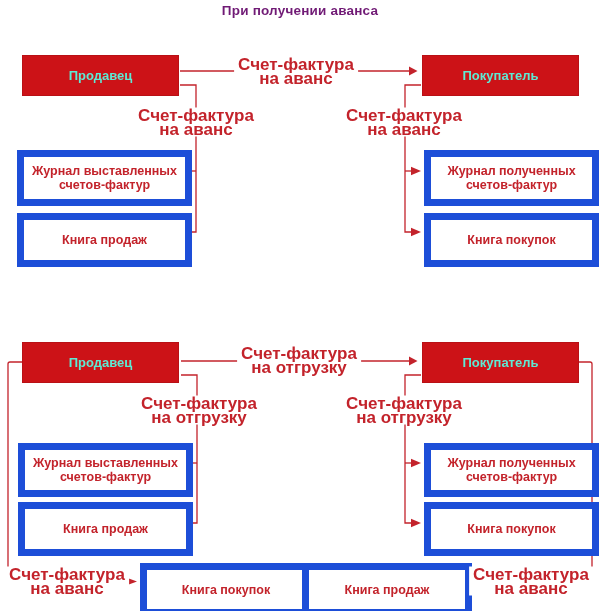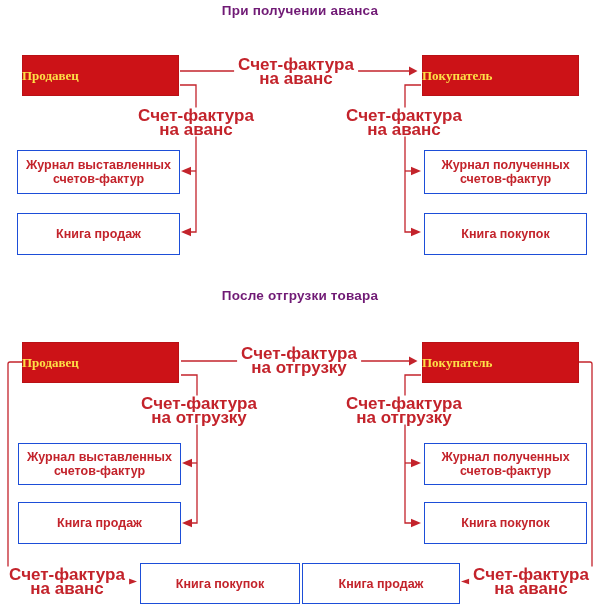--- a/index.html
+++ b/index.html
@@ -5,26 +5,26 @@
   html,body{margin:0;padding:0;background:#fff;}
   #canvas{
     position:relative;width:600px;height:611px;background:#ffffff;overflow:hidden;
     font-family:"Liberation Sans",sans-serif;font-weight:bold;
   }
   .title{
     position:absolute;left:0;width:600px;text-align:center;
     font-size:13.5px;color:#701a75;letter-spacing:0.2px;
   }
   .solidbox{
-    position:absolute;background:#cc1217;color:#fde047;
-    display:flex;align-items:center;
-    font-size:13px;box-shadow:0 0 0 1px #b91015 inset;font-family:Liberation Serif, serif;
+    position:absolute;background:#cc1217;color:#5eead4;
+    display:flex;align-items:center;justify-content:center;
+    font-size:13px;box-shadow:0 0 0 1px #b91015 inset;
   }
   .outlinebox{
-    position:absolute;background:#ffffff;border:1px solid #1d4ed8;color:#c3232b;
+    position:absolute;background:#ffffff;border:7px solid #1d4ed8;color:#c3232b;
     display:flex;align-items:center;justify-content:center;text-align:center;
     font-size:12.5px;line-height:14px;
   }
   .lbl{
     position:absolute;transform:translate(-50%,-50%);
     background:#ffffff;color:#c3232b;text-align:center;
     font-size:17px;line-height:13.5px;padding:1px 4px;white-space:nowrap;
   }
   .lbl span{display:block;}
   svg.wires{position:absolute;left:0;top:0;z-index:0;}
@@ -114,21 +114,20 @@
   <div class="outlinebox" style="left:424px;top:150px;width:161px;height:42px;">
     <div>
       <span style="display:block">Журнал полученных</span>
       <span style="display:block">счетов-фактур</span>
     </div>
   </div>
   <div class="outlinebox" style="left:424px;top:213px;width:161px;height:40px;">
     <span>Книга покупок</span>
   </div>
 
-  <div class="title" style="top:288px;">После отгрузки товара</div>
 
   <div class="solidbox" style="left:22px;top:342px;width:157px;height:41px;">
     <span>Продавец</span>
   </div>
   <div class="solidbox" style="left:422px;top:342px;width:157px;height:41px;">
     <span>Покупатель</span>
   </div>
 
   <div class="lbl" style="left:299px;top:360px;">
     <span>Счет-фактура</span>

